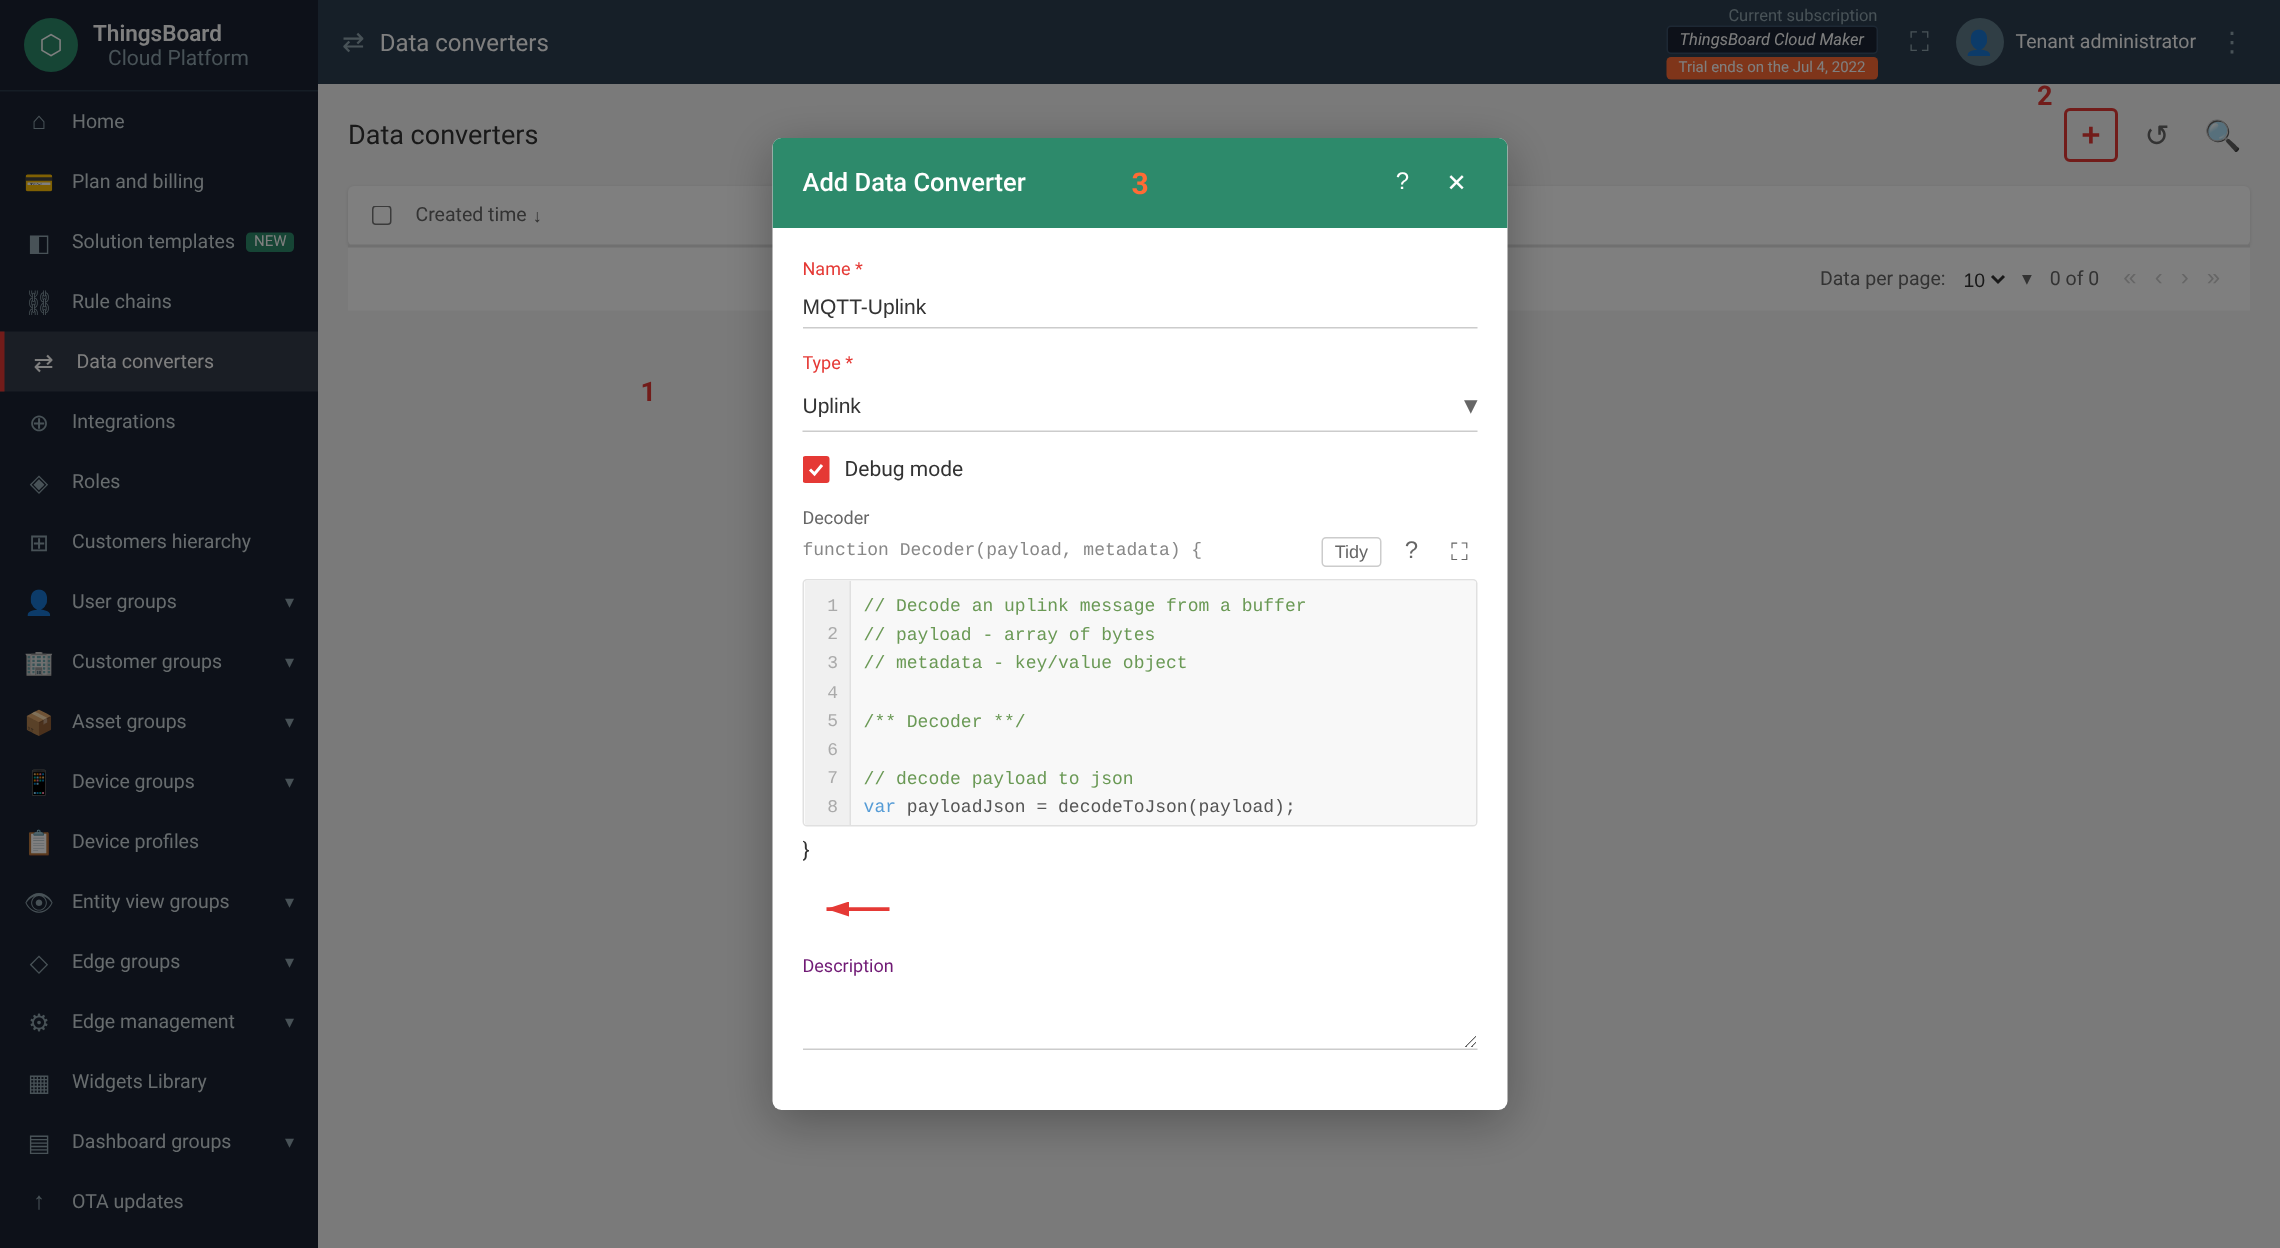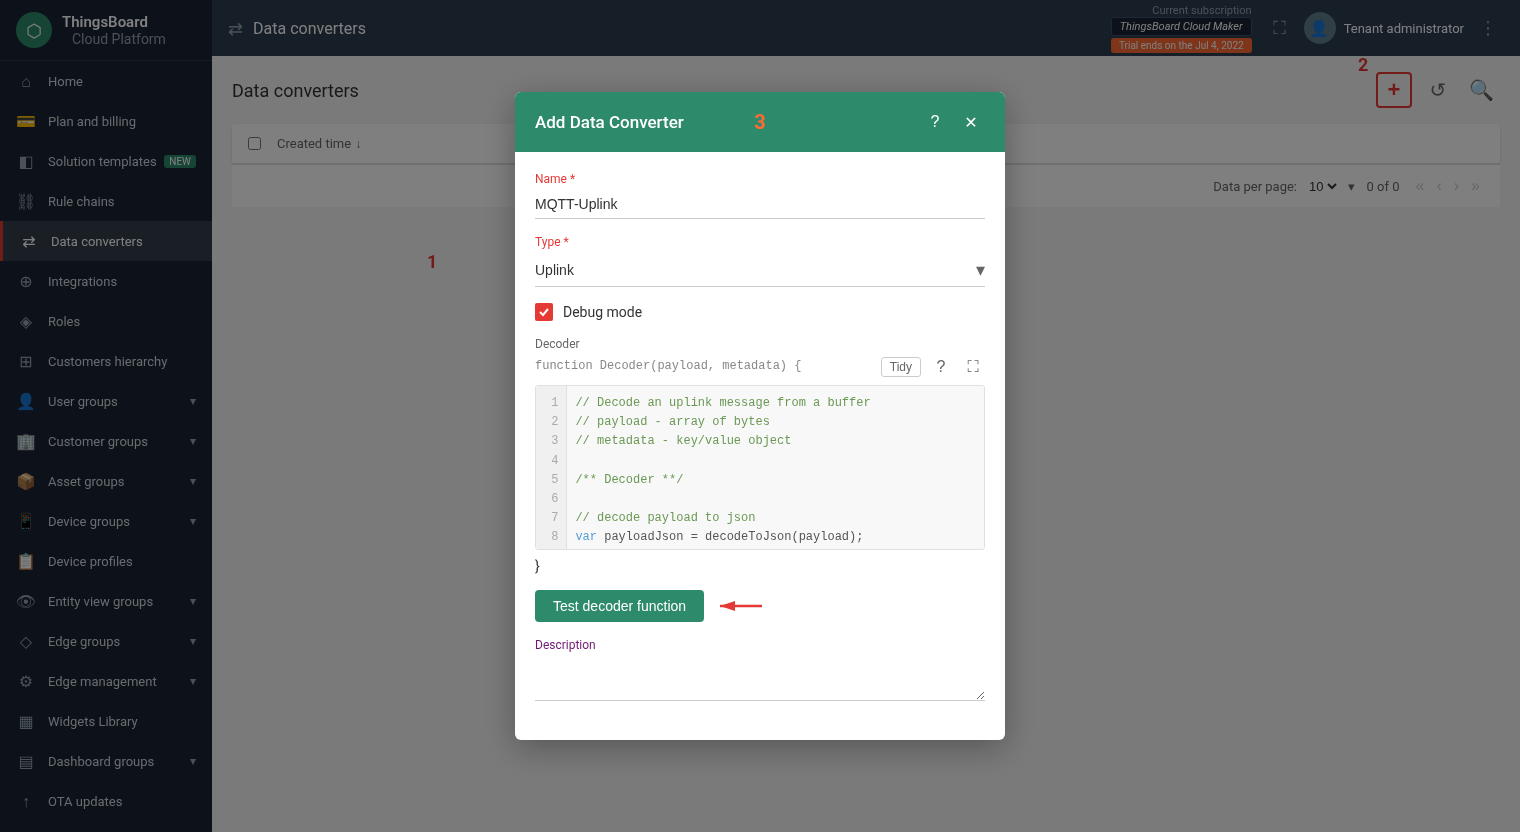--- a/index.html
+++ b/index.html
@@ -341,21 +341,20 @@
 <span class="code-comment">// decode payload to json</span>
 <span class="code-keyword">var</span> payloadJson = decodeToJson(payload);
 
  result = {</div>
         </div>
 
         <div class="closing-bracket">}</div>
       </div>
 
       <div style="display:flex; align-items:center; margin-bottom:16px; position:relative;">
-        <button class="test-btn">Test decoder function</button>
 
         <svg width="60" height="30" style="margin-left:8px;">
           <defs>
             <marker id="arrowhead" markerWidth="6" markerHeight="4" refX="6" refY="2" orient="auto">
               <polygon points="0 0, 6 2, 0 4" fill="#e53935"></polygon>
             </marker>
           </defs>
           <line x1="50" y1="15" x2="8" y2="15" stroke="#e53935" stroke-width="2.5" marker-end="url(#arrowhead)"></line>
         </svg>
       </div>

